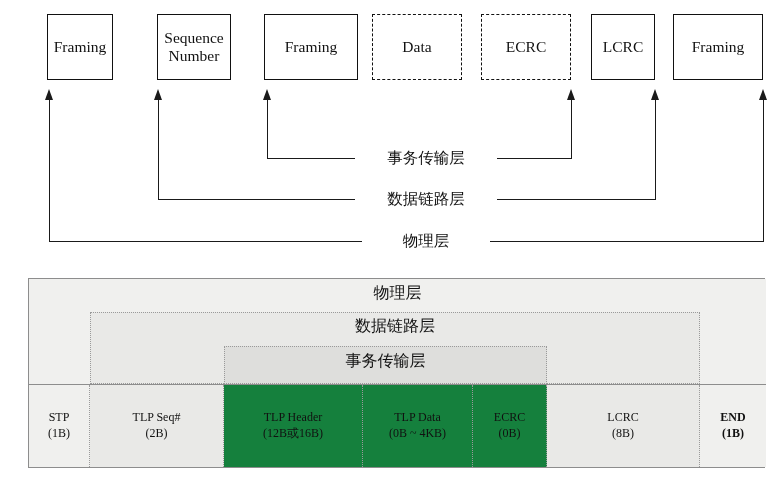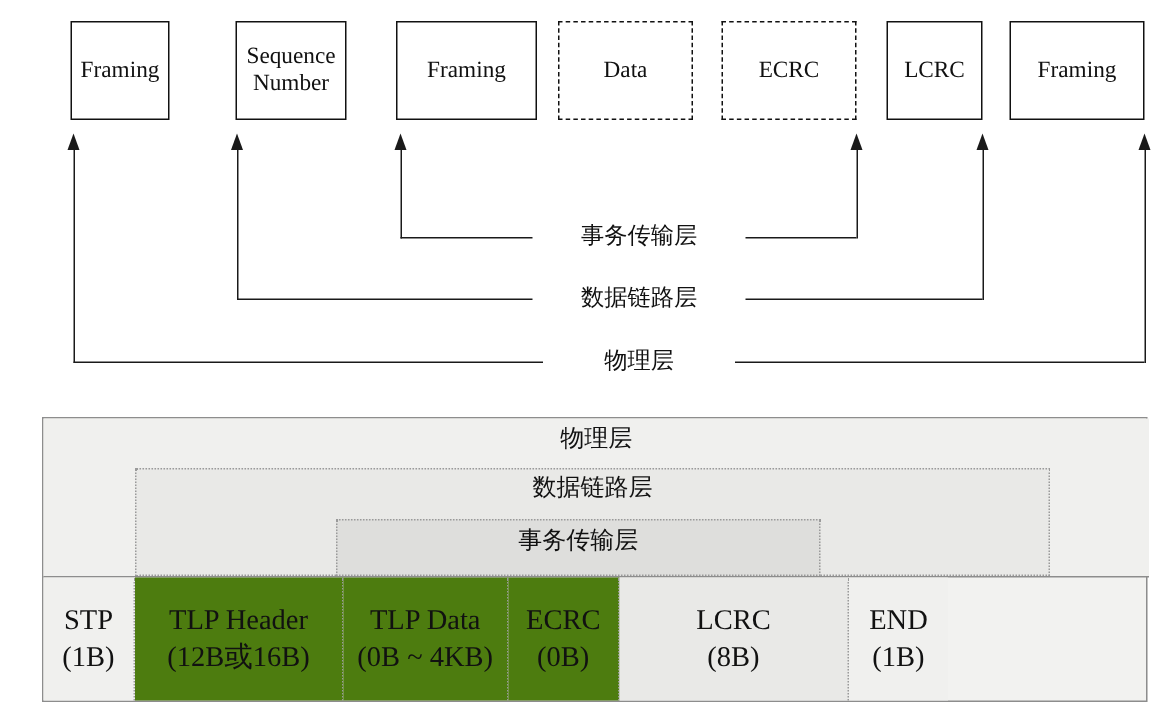--- a/index.html
+++ b/index.html
@@ -34,26 +34,26 @@
            border:1.4px dotted #9a9a9a;}
   .band-title{position:absolute;left:0;right:0;top:4px;text-align:center;
               font-size:16px;line-height:1.2;}
   .band-dll .band-title{top:3px;}
   .band-tl .band-title{top:4px;}
 
   .cells{position:absolute;left:0;top:105px;width:737px;height:83px;
          border-top:1.6px solid #8d8d8d;box-sizing:border-box;display:flex;}
   .cell{box-sizing:border-box;display:flex;flex-direction:column;
         align-items:center;justify-content:center;text-align:center;
-        font-size:19px;line-height:1.32;border-right:1.4px dotted #9a9a9a;
+        font-size:12px;line-height:1.32;border-right:1.4px dotted #9a9a9a;
         white-space:nowrap;}
   .cell:last-child{border-right:none;}
   .cell.sh0{background:#f0f0ee;}
   .cell.sh1{background:#e9e9e7;}
-  .cell.sh2{background:#4d7c0f;}
+  .cell.sh2{background:#15803d;}
 </style>
 </head>
 <body>
 
 <div class="stage">
 
   <div class="pkt-box" style="left:47px;width:66px;">
       <span>Framing</span>
     </div>
   <div class="pkt-box" style="left:157px;width:74px;">
@@ -109,36 +109,40 @@
 
     <div class="band band-tl">
       <div class="band-title">事务传输层</div>
     </div>
 
     <div class="cells">
       <div class="cell sh0" style="width:61px;">
         <span>STP</span>
         <span>(1B)</span>
       </div>
+      <div class="cell sh1" style="width:134px;">
+        <span>TLP Seq#</span>
+        <span>(2B)</span>
+      </div>
       <div class="cell sh2" style="width:139px;">
         <span>TLP Header</span>
         <span>(12B或16B)</span>
       </div>
       <div class="cell sh2" style="width:110px;">
         <span>TLP Data</span>
         <span>(0B ~ 4KB)</span>
       </div>
       <div class="cell sh2" style="width:74px;">
         <span>ECRC</span>
         <span>(0B)</span>
       </div>
       <div class="cell sh1" style="width:153px;">
         <span>LCRC</span>
         <span>(8B)</span>
       </div>
-      <div class="cell sh0" style="width:66px;">
+      <div class="cell sh0" style="width:66px;font-weight:bold;">
         <span>END</span>
         <span>(1B)</span>
       </div>
     </div>
   </div>
 
 </div>
 
 </body></html>

